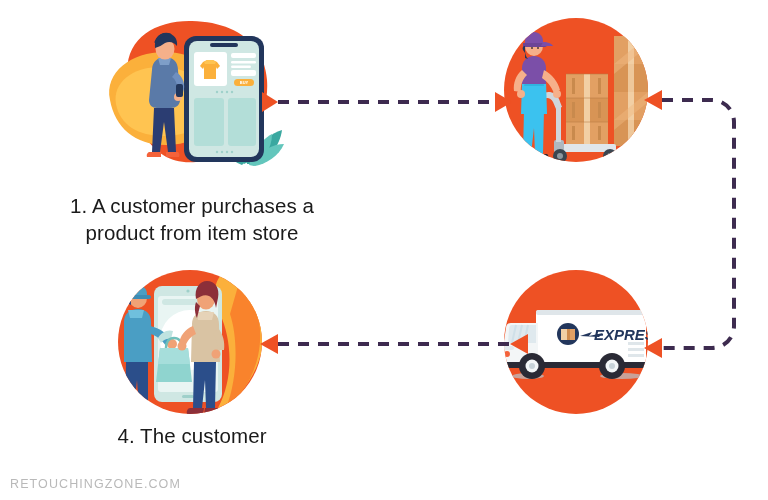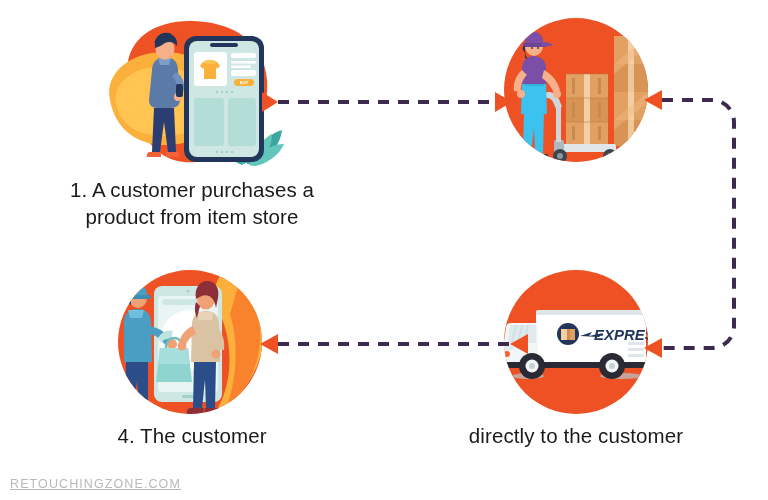--- a/index.html
+++ b/index.html
@@ -48,21 +48,21 @@
     position: absolute;
     left: 0;
     right: 0;
     text-align: center;
     font-size: 20.5px;
     line-height: 1.33;
     font-weight: 400;
     color: #1a1a1a;
     letter-spacing: 0.1px;
   }
-  .step-1 .caption, .step-2 .caption { top: 176px; }
+  .step-1 .caption, .step-2 .caption { top: 192px; }
   .step-4 .caption { top: 172px; }
   .step-3 .caption { top: 172px; }
   .caption .ln { display: block; white-space: pre; }
 
   
   .connector {
     position: absolute;
     pointer-events: none;
   }
   .conn-top    { left: 262px; top: 86px;  width: 250px; height: 32px; }
@@ -80,21 +80,20 @@
 
   
   .watermark {
     position: absolute;
     left: 10px;
     bottom: 9px;
     font-size: 12.5px;
     letter-spacing: 1.1px;
     color: #b9b9b9;
     font-weight: 400;
-    text-decoration: underline;
   }
 </style>
 </head>
 <body>
 
 <div class="infographic">
 
   <div class="step step-1">
     <div class="art">
       <svg viewBox="0 0 200 160" width="200" height="160">
@@ -320,21 +319,20 @@
           <circle cx="56" cy="100" r="13" fill="#2a2a35"></circle>
           <circle cx="56" cy="100" r="6.5" fill="#f3f6f7"></circle>
           <circle cx="56" cy="100" r="3" fill="#c7d2d8"></circle>
           <circle cx="136" cy="100" r="13" fill="#2a2a35"></circle>
           <circle cx="136" cy="100" r="6.5" fill="#f3f6f7"></circle>
           <circle cx="136" cy="100" r="3" fill="#c7d2d8"></circle>
         </g>
       </svg>
     </div>
     <div class="caption">
-      <span class="ln">directly to the customer</span>
     </div>
   </div>
 
   <div class="step step-4">
     <div class="art">
       <svg viewBox="0 0 200 160" width="200" height="160">
         <defs>
           <clipPath id="circ4">
               <circle cx="98" cy="76" r="72"></circle>
             </clipPath>

